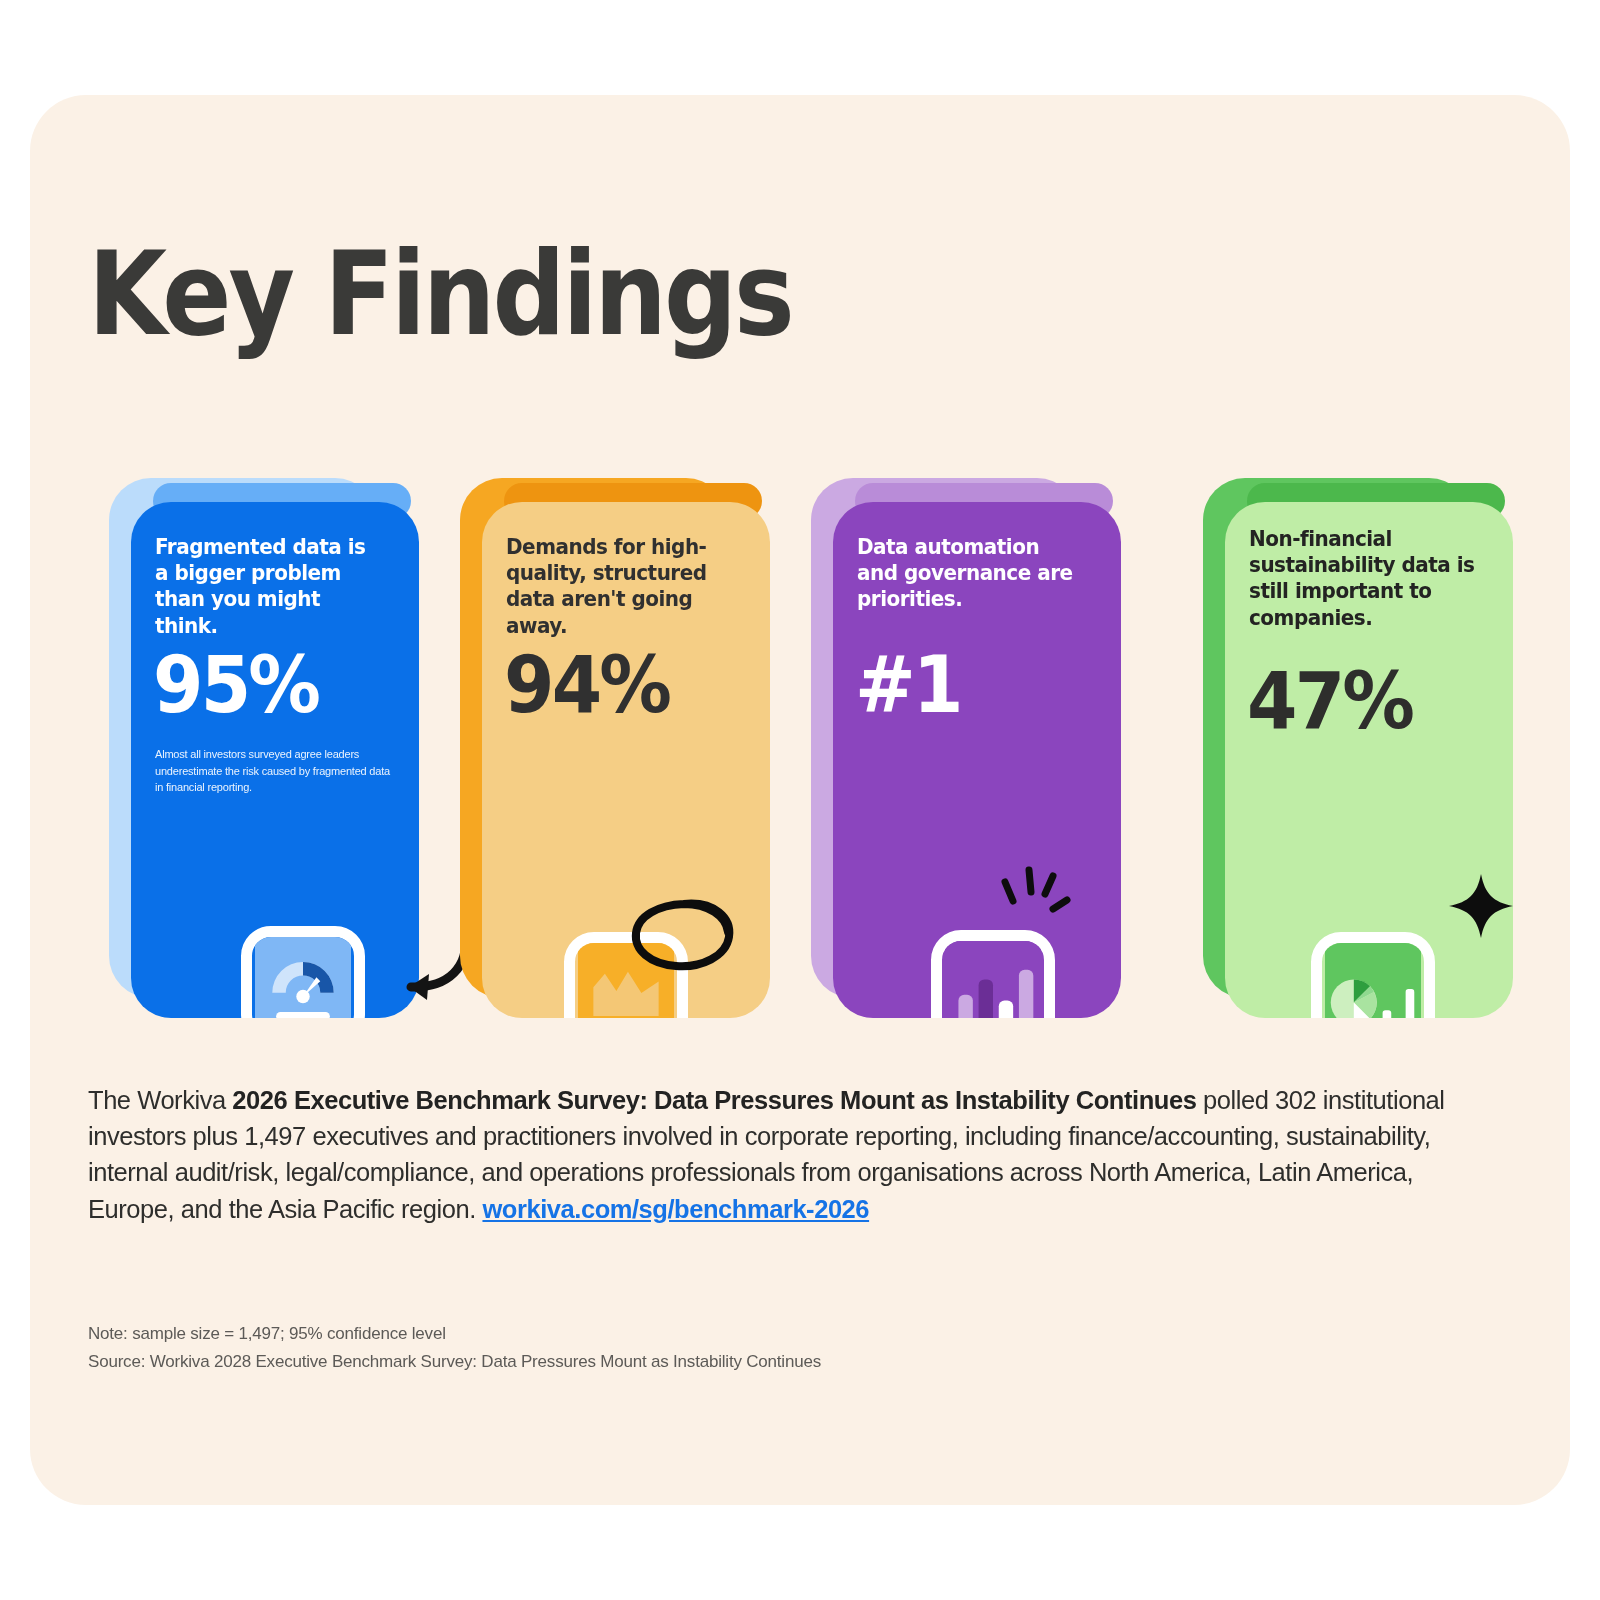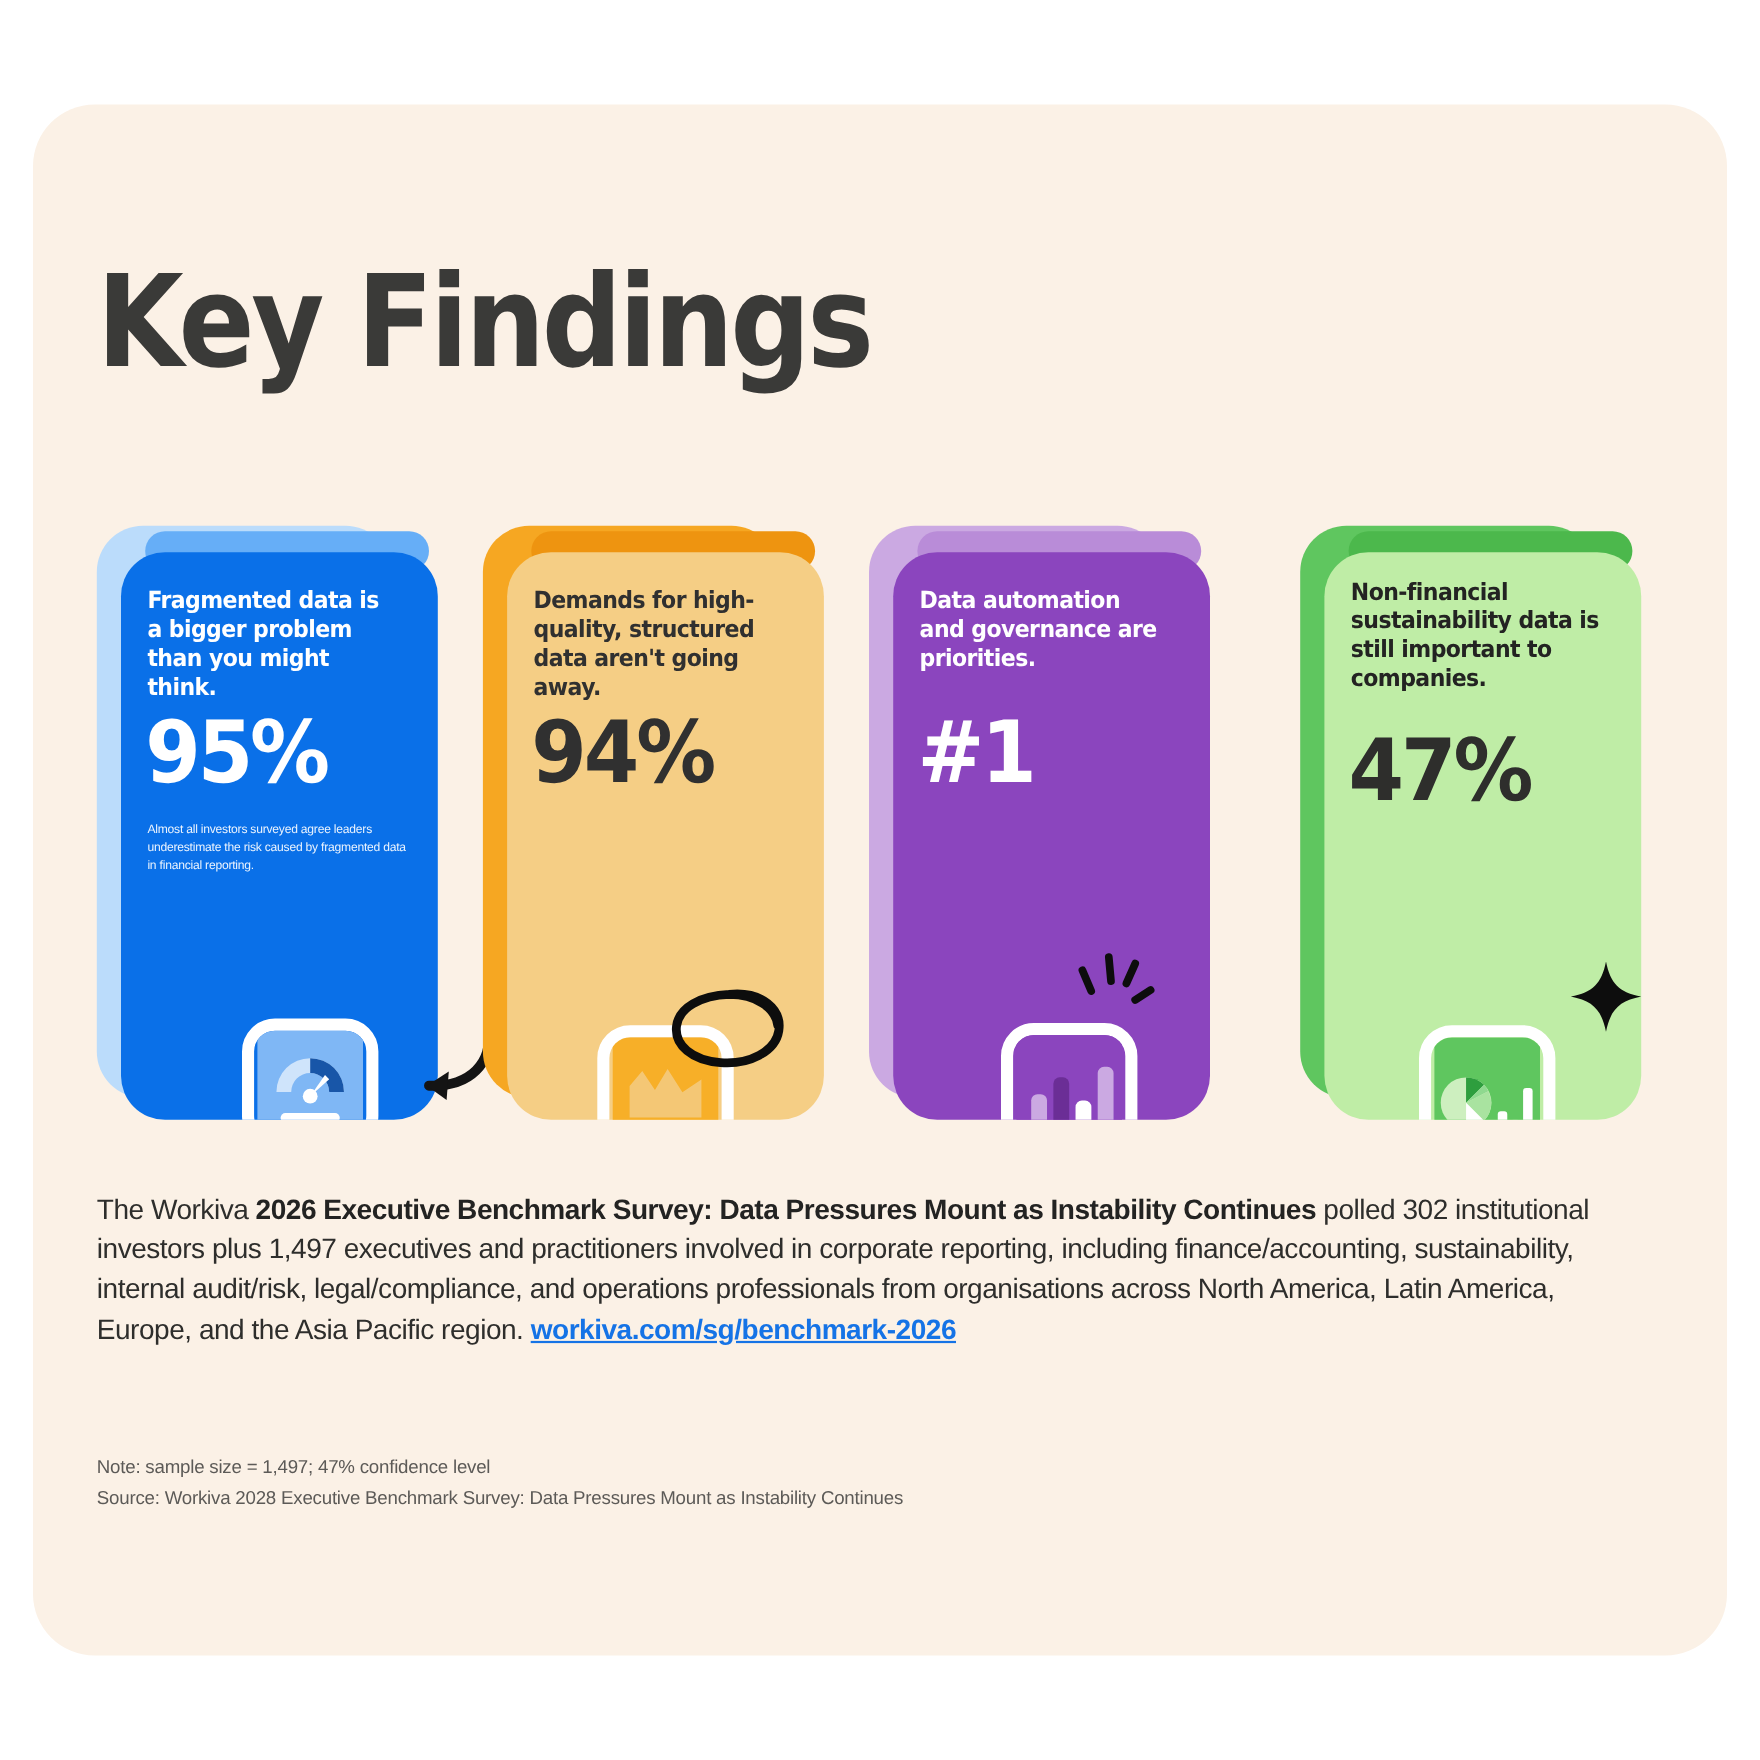--- a/index.html
+++ b/index.html
@@ -39,21 +39,21 @@
 
   
   .cards {
     position: absolute;
     left: 88px; top: 478px;
     width: 1424px; height: 540px;
   }
   .card-wrap {
     position: absolute;
     top: 0;
-    width: 310px; height: 540px;
+    width: 310px; height: 540px; margin-left: 21px;
   }
   .card-wrap.c0 { left: 0px; }
   .card-wrap.c1 { left: 351px; }
   .card-wrap.c2 { left: 702px; }
   .card-wrap.c3 { left: 1094px; }
 
   
   .card-back {
     position: absolute;
     left: 0; top: 0;
@@ -277,16 +277,16 @@
       </div>
     </div>
 
   </div>
 
   <p class="summary">
     <span>The Workiva </span><b>2026 Executive Benchmark Survey: Data Pressures Mount as Instability Continues</b><span> polled 302 institutional investors plus 1,497 executives and practitioners involved in corporate reporting, including finance/accounting, sustainability, internal audit/risk, legal/compliance, and operations professionals from organisations across North America, Latin America, Europe, and the Asia Pacific region. </span><a class="lnk" href="#" style="color: rgb(21, 115, 230);">workiva.com/sg/benchmark-2026</a>
   </p>
 
   <div class="notes">
-    <div>Note: sample size = 1,497; 47% confidence level</div>
+    <div>Note: sample size = 1,497; 95% confidence level</div>
     <div>Source: Workiva 2028 Executive Benchmark Survey: Data Pressures Mount as Instability Continues</div>
   </div>
 </div>
 
 </body></html>

